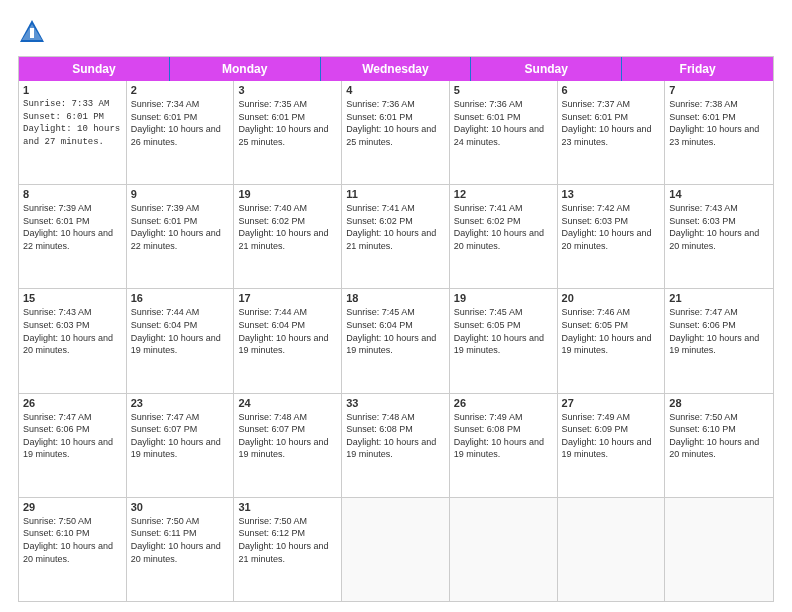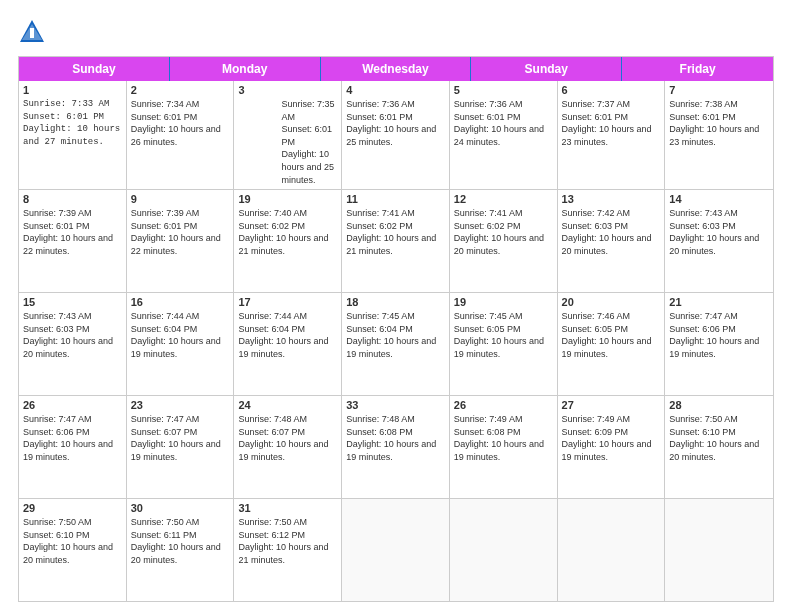--- a/index.html
+++ b/index.html
@@ -153,21 +153,21 @@
 Daylight: 10 hours and 27 minutes.</div>
           </div>
           <div class="cal-cell">
             <span class="day-num">2</span>
             <div class="cell-text" style="white-space: pre-line;">Sunrise: 7:34 AM
 Sunset: 6:01 PM
 Daylight: 10 hours and 26 minutes.</div>
           </div>
           <div class="cal-cell">
             <span class="day-num">3</span>
-            <div class="cell-text" style="white-space: pre-line; margin-left: 43px;">Sunrise: 7:35 AM
+            <div class="cell-text" style="white-space: pre-line;">Sunrise: 7:35 AM
 Sunset: 6:01 PM
 Daylight: 10 hours and 25 minutes.</div>
           </div>
           <div class="cal-cell">
             <span class="day-num">4</span>
             <div class="cell-text" style="white-space: pre-line;">Sunrise: 7:36 AM
 Sunset: 6:01 PM
 Daylight: 10 hours and 25 minutes.</div>
           </div>
           <div class="cal-cell">

